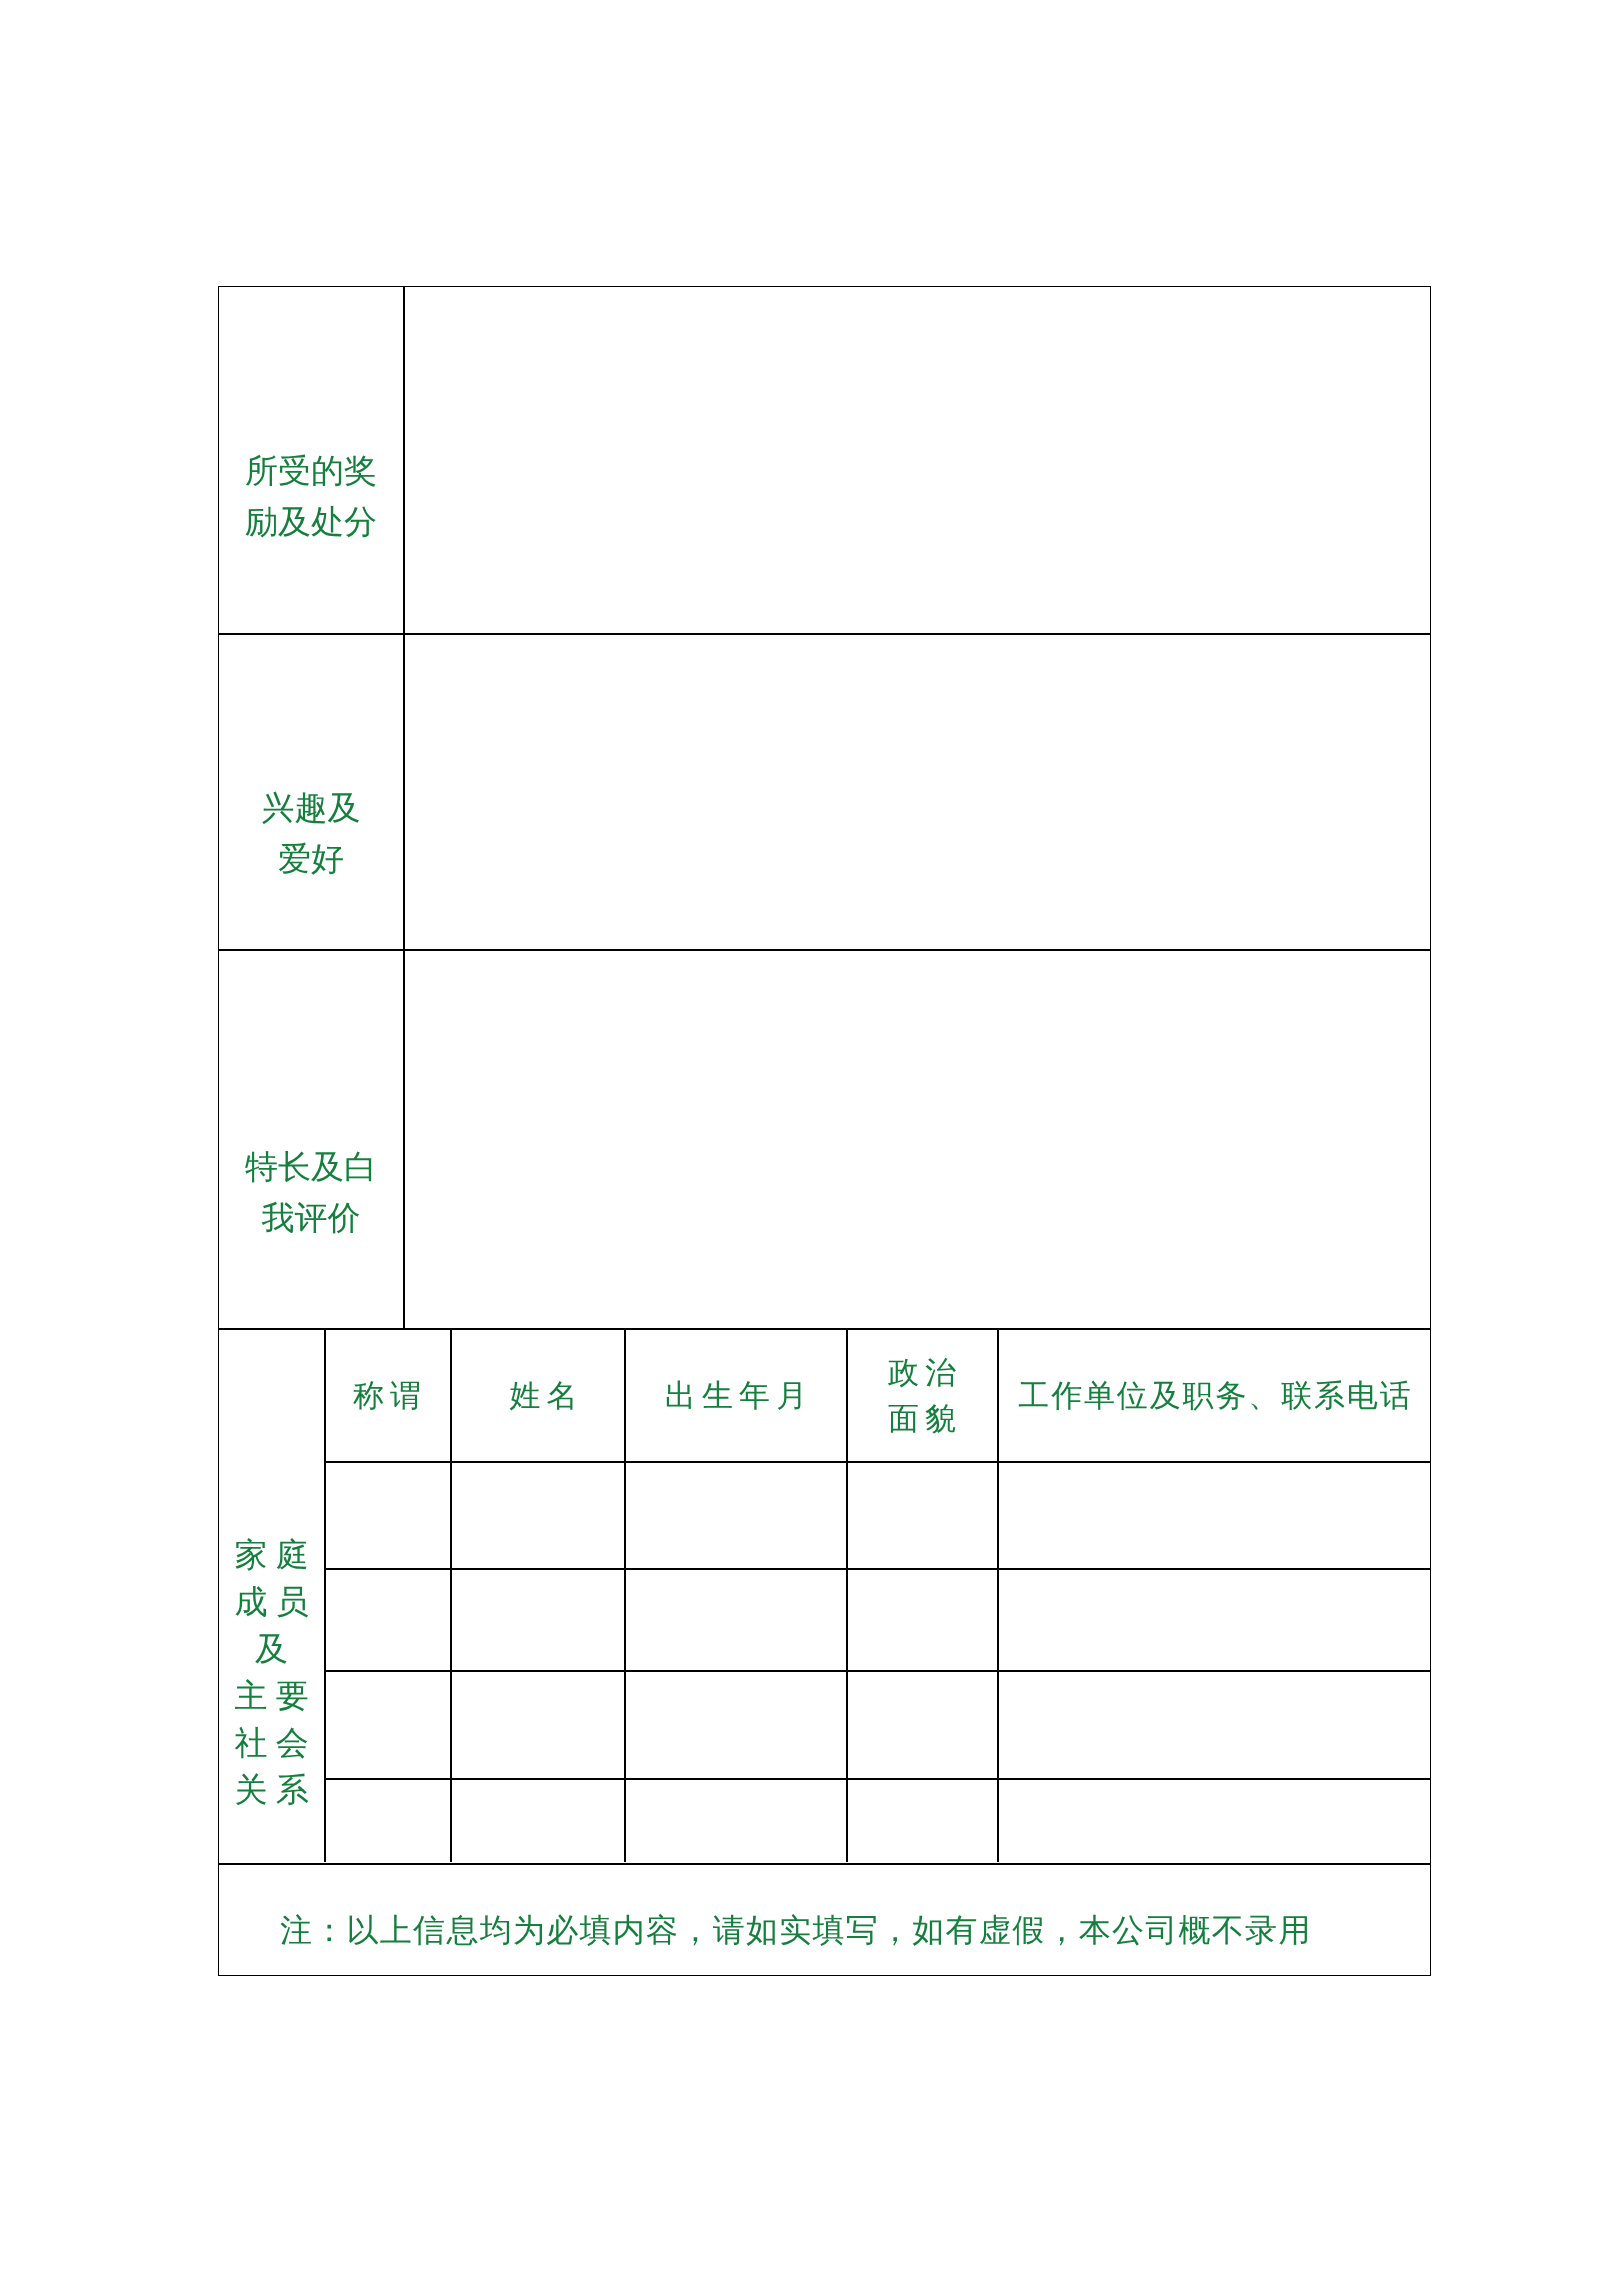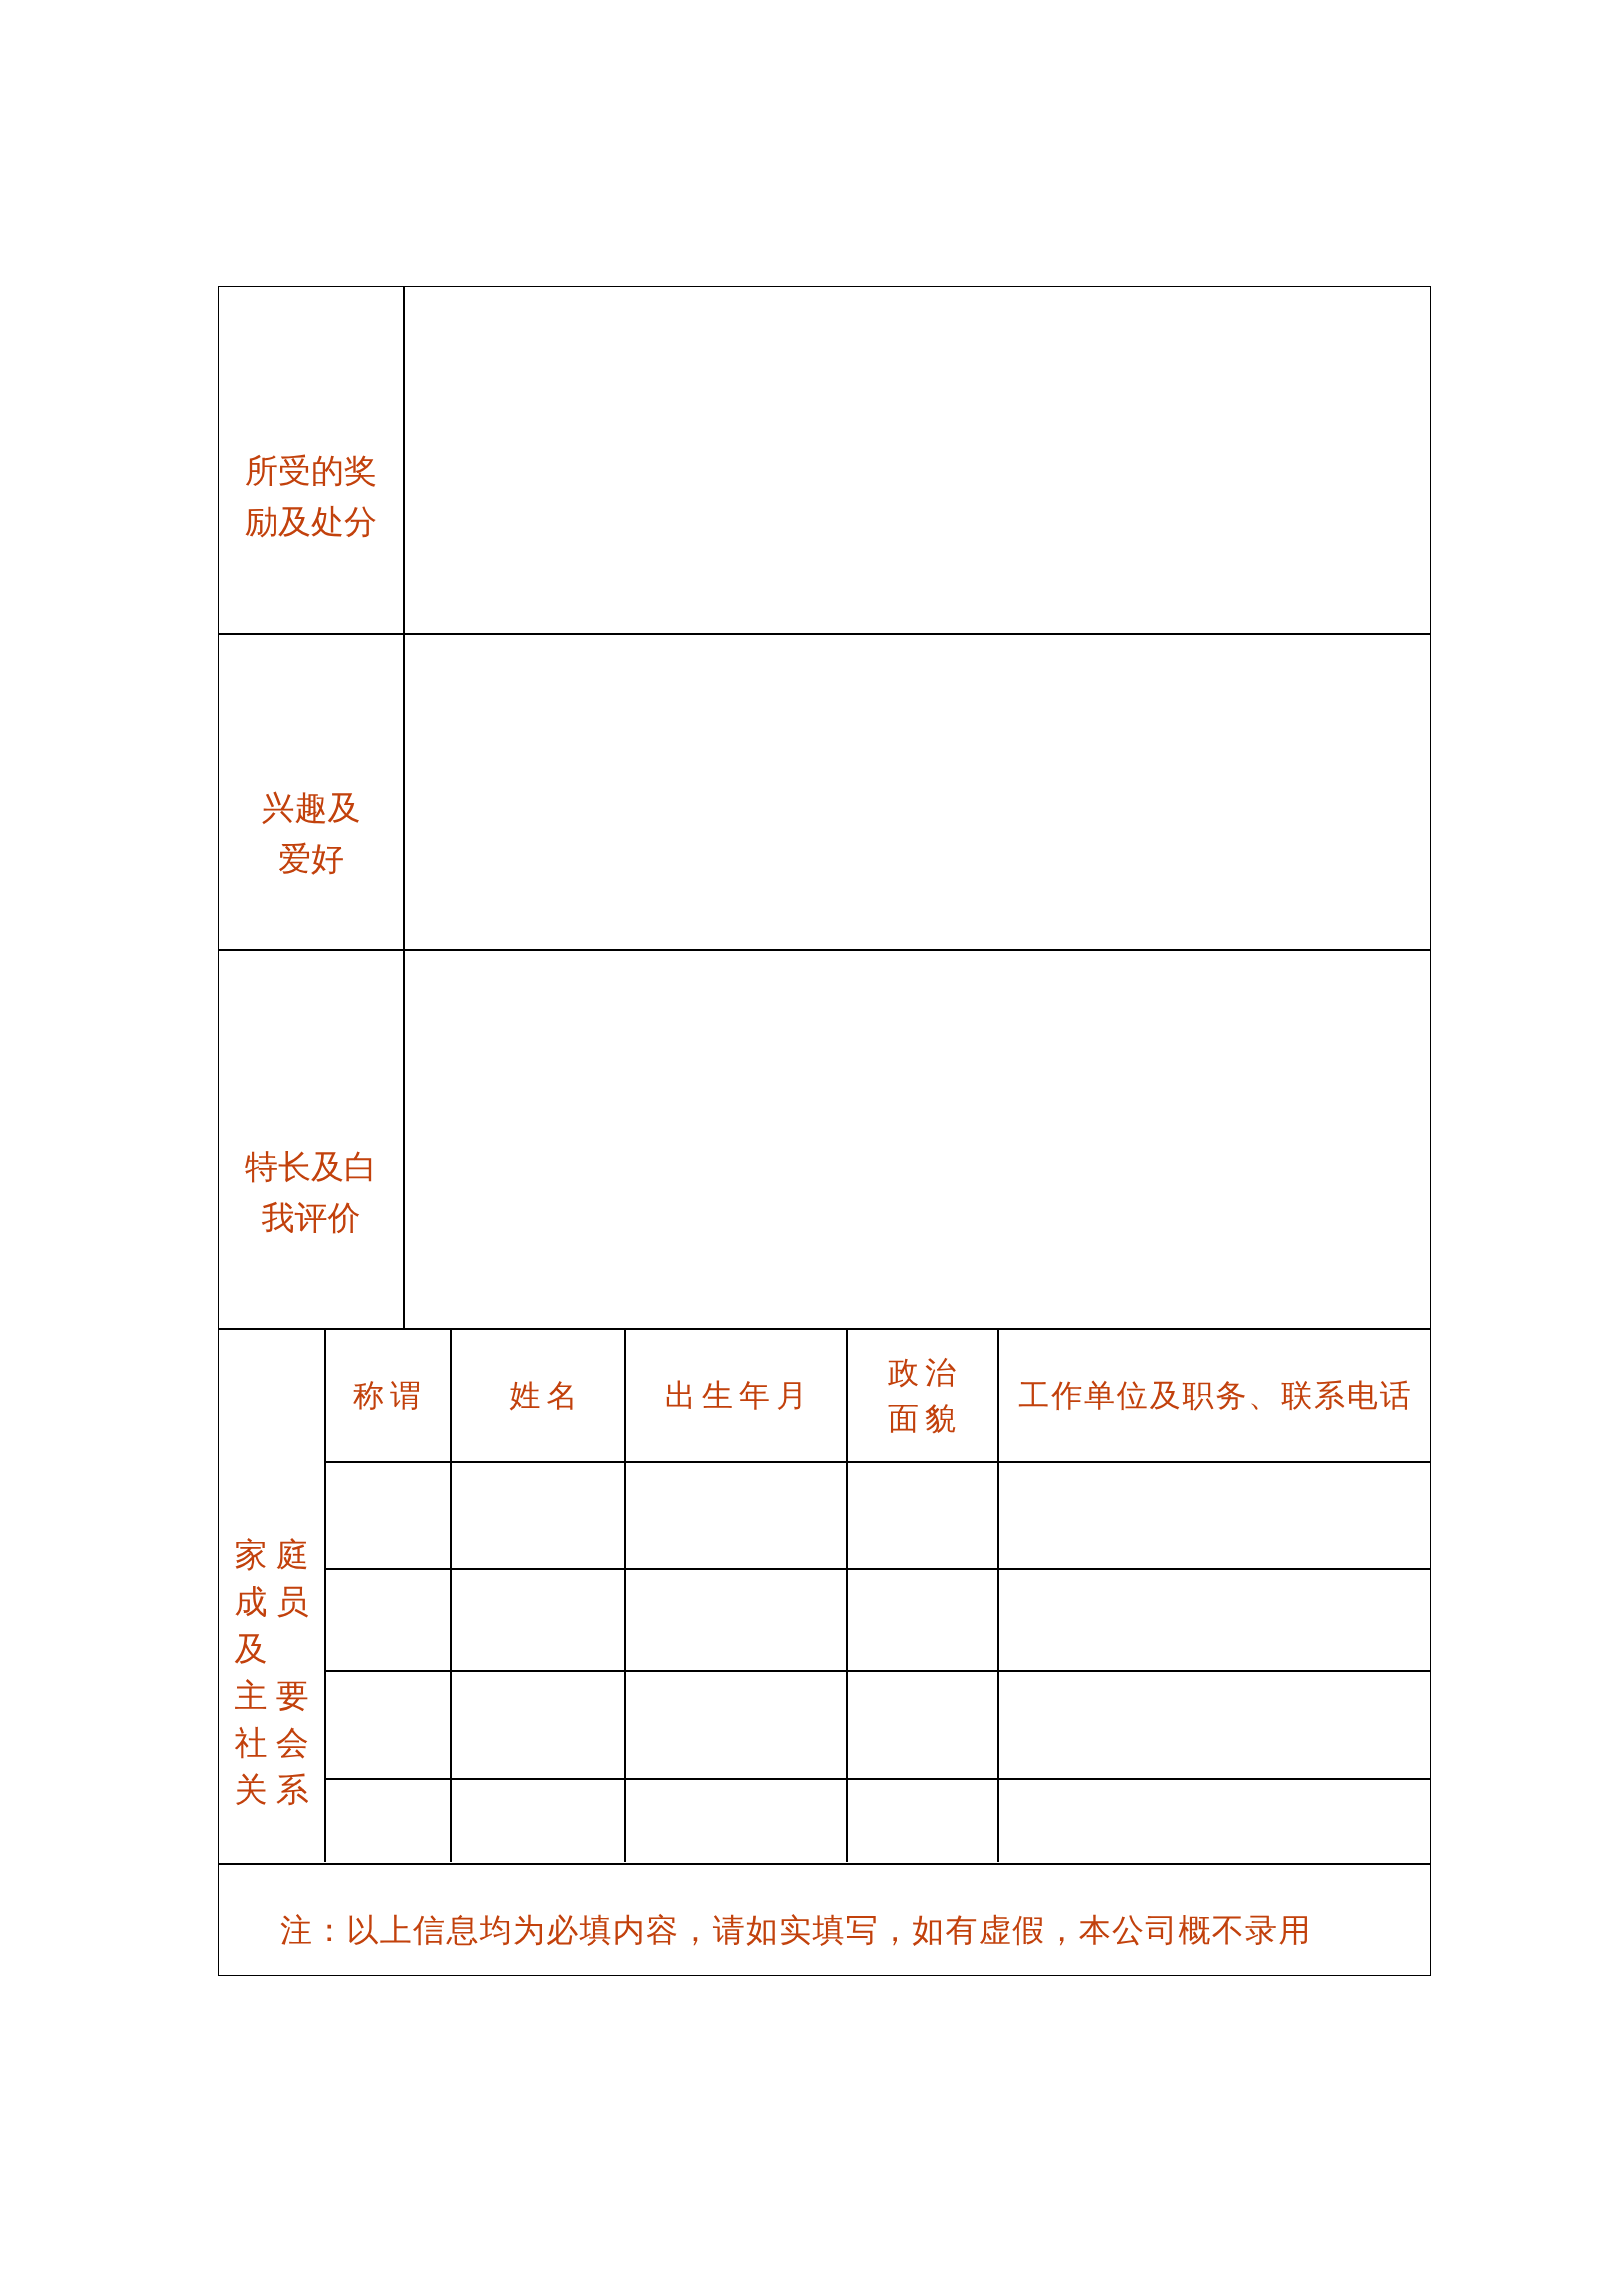--- a/index.html
+++ b/index.html
@@ -6,21 +6,21 @@
     margin: 0;
     padding: 0;
     background: #ffffff;
   }
   .page {
     position: relative;
     width: 1623px;
     height: 2295px;
     background: #ffffff;
     font-family: "Liberation Serif", "DejaVu Serif", serif;
-    color: #c2410c;
+    color: #15803d;
     overflow: hidden;
   }
   .form-table {
     position: absolute;
     left: 218px;
     top: 286px;
     width: 1211px;
     height: 1688px;
     border: 1.6px solid #000000;
   }
@@ -38,20 +38,21 @@
     justify-content: center;
   }
   .label-text {
     white-space: pre-line;
     text-align: center;
     font-size: 33px;
     line-height: 51px;
   }
   .family-label-text {
     white-space: pre-line;
+    text-align: center;
     font-size: 33px;
     line-height: 47px;
     letter-spacing: 0.25em;
     padding-left: 0.25em;
   }
   .header-text {
     white-space: pre-line;
     text-align: center;
     font-size: 31px;
     line-height: 46px;

